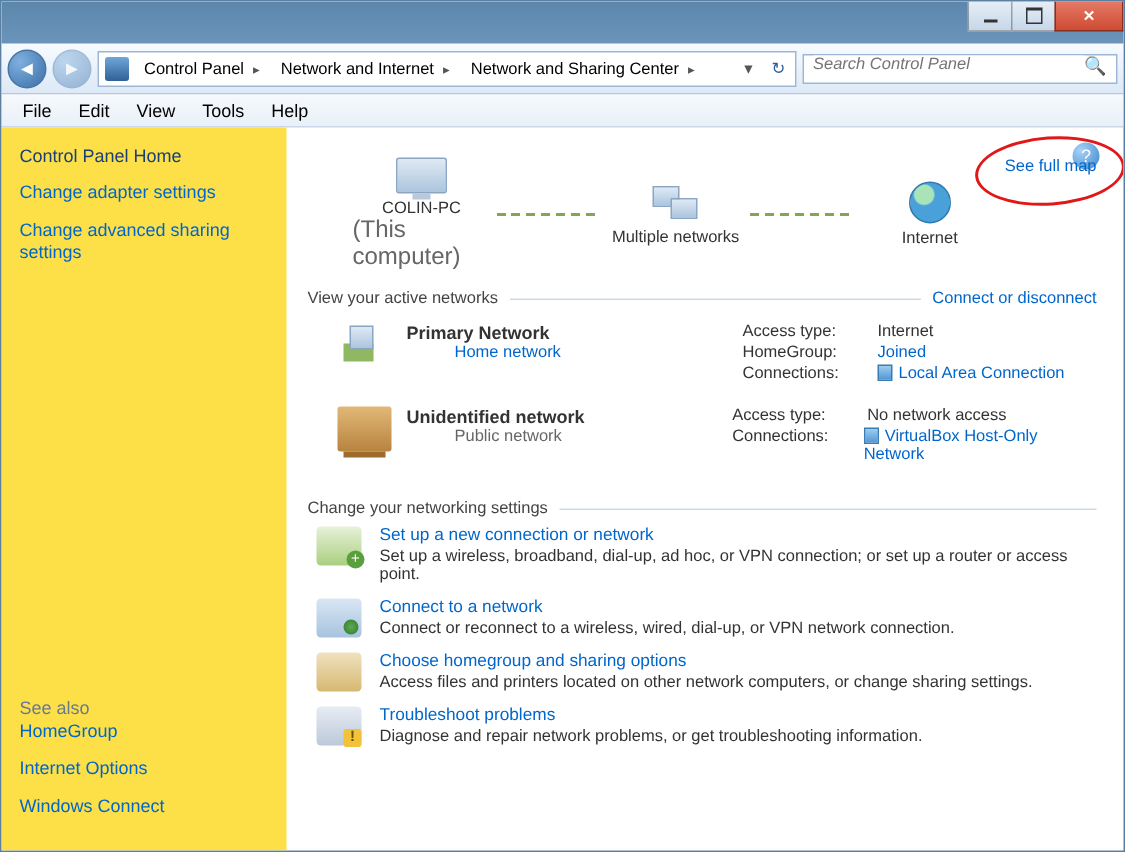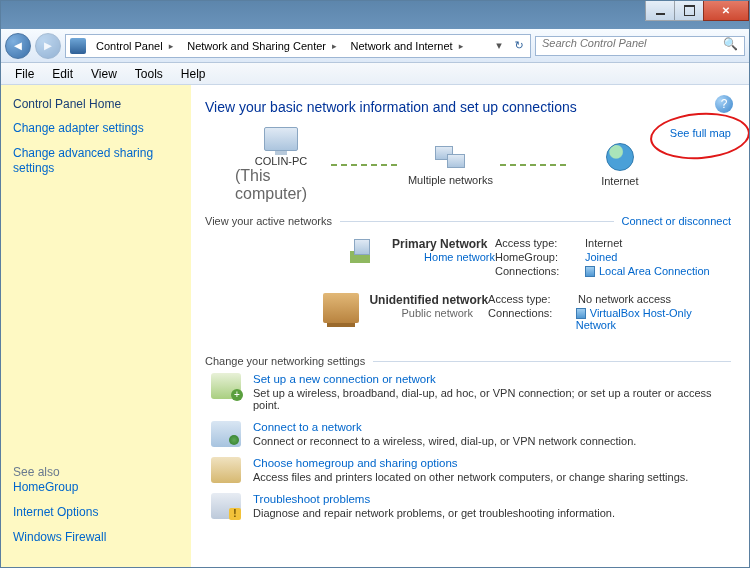--- a/index.html
+++ b/index.html
@@ -21,21 +21,21 @@
 .crumb-icon { width: 16px; height: 16px; margin: 0 2px 0 4px; background: linear-gradient(#6fa7d8,#2f6097); border-radius: 2px; }
 .crumbs .refresh { margin-left: auto; width: 22px; text-align: center; color: #2b5f99; }
 .searchbox { width: 210px; height: 20px; background: #fff; border: 1px solid #9db6d4; display: flex; align-items: flex-start; padding: 0 6px; }
 .searchbox input { border: none; outline: none; font-size: 11px; color: #777; flex: 1; font-style: italic; }
 .searchbox .sicon { color: #2b5f99; font-size: 12px; }
 
 .menubar { height: 22px; background: linear-gradient(#f6f9fc,#e9f0f8); border-bottom: 1px solid #c9d7e8; display: flex; align-items: center; padding: 0 6px; font-size: 12px; gap: 2px; }
 .menuitem { padding: 2px 8px; }
 
 .body { display: flex; height: calc(100% - 28px - 34px - 22px); }
-.sidebar { width: 190px; background: #fef9c3; border-right: 0; padding: 12px 12px; font-size: 12px; display: flex; flex-direction: column; }
+.sidebar { width: 190px; background: #fde047; border-right: 0; padding: 12px 12px; font-size: 12px; display: flex; flex-direction: column; }
 .sidebar a, .link { color: #0066cc; text-decoration: none; cursor: pointer; }
 .sidebar .hdr { color: #1a3f76; margin-bottom: 10px; }
 .sidebar .item { color: #0066cc; margin-bottom: 10px; line-height: 1.25; }
 .sidebar .spacer { flex: 1; }
 .sidebar .seealso { color: #697a8f; margin-bottom: 1px; }
 
 .main { flex: 1; padding: 14px 18px 10px 14px; font-size: 12px; color: #333; overflow: hidden; position: relative; }
 .main h1 { color: #003399; font-size: 14px; font-weight: normal; margin-bottom: 12px; }
 .helpicon { position: absolute; top: 10px; right: 16px; width: 18px; height: 18px; border-radius: 50%; background: radial-gradient(circle at 30% 30%, #a7d2f6, #3b86cc); color: #fff; font-size: 12px; display: flex; align-items: center; justify-content: center; }
 
@@ -45,21 +45,21 @@
 .mapnode .sub { color: #666; font-size: 16px; }
 .mapline { flex: 1; height: 2px; background: repeating-linear-gradient(90deg,#7fa850 0 6px,transparent 6px 10px); max-width: 70px; }
 .seefull { color: #0066cc; font-size: 11px; margin-left: auto; align-self: flex-start; position: relative; }
 .redcircle { position: absolute; border: 2px solid #e01818; border-radius: 50%; width: 100px; height: 46px; left: -20px; top: -14px; pointer-events: none; transform: rotate(-4deg); }
 
 .sectionhdr { display: flex; align-items: center; margin: 12px 0 6px 0; font-size: 11px; color: #444; }
 .sectionhdr .line { flex: 1; height: 1px; background: #cdd9e8; margin-left: 8px; }
 .sectionhdr .rightlink { color: #0066cc; margin-left: 8px; white-space: nowrap; }
 
 .netrow { display: flex; padding: 4px 0 10px 20px; }
-.netleft { display: flex; gap: 10px; width: 270px; justify-content: flex-end; }
+.netleft { display: flex; gap: 10px; width: 270px; }
 .neticon { width: 36px; height: 30px; }
 .netinfo .name { font-weight: bold; font-size: 12px; }
 .netinfo .type { color: #0066cc; font-size: 11px; padding-left: 32px; }
 .netinfo .type.gray { color: #666; }
 .netprops { font-size: 11px; }
 .netprops .row { display: flex; margin-bottom: 2px; }
 .netprops .k { width: 90px; color: #333; }
 .netprops .v { color: #333; }
 .netprops .v.link { color: #0066cc; }
 .nicicon { display: inline-block; width: 10px; height: 11px; background: linear-gradient(#9ecdf0,#5198d3); border: 1px solid #3b7cb5; margin-right: 4px; vertical-align: -2px; }
@@ -100,22 +100,22 @@
     <div class="tbtn close"></div>
   </div>
 </div>
 
 <div class="navbar">
   <div class="navbtn">◄</div>
   <div class="navbtn dis">►</div>
   <div class="crumbs">
     <div class="crumb-icon"></div>
     <div class="crumb">Control Panel</div>
+    <div class="crumb">Network and Internet</div>
     <div class="crumb">Network and Sharing Center</div>
-    <div class="crumb">Network and Internet</div>
     <div style="flex:1"></div>
     <div style="width:18px;text-align:center;color:#555">▾</div>
     <div class="refresh">↻</div>
   </div>
   <div class="searchbox">
     <input placeholder="Search Control Panel" style="">
     <span class="sicon">🔍</span>
   </div>
 </div>
 
@@ -129,26 +129,25 @@
 
 <div class="body">
   <div class="sidebar">
     <div class="hdr">Control Panel Home</div>
     <div class="item">Change adapter settings</div>
     <div class="item">Change advanced sharing settings</div>
     <div class="spacer"></div>
     <div class="seealso">See also</div>
     <div class="item">HomeGroup</div>
     <div class="item">Internet Options</div>
-    <div class="item">Windows Firewall</div>
+    <div class="item">Windows Connect</div>
   </div>
 
   <div class="main">
     <div class="helpicon">?</div>
-    <h1>View your basic network information and set up connections</h1>
 
     <div class="map">
       <div class="mapnode">
         <div class="neticon ico-pc" style="width:34px;height:24px"></div>
         <div class="lbl">COLIN-PC</div>
         <div class="sub">(This computer)</div>
       </div>
       <div class="mapline"></div>
       <div class="mapnode">
         <div class="neticon ico-multi" style="width:34px;height:26px"></div>

